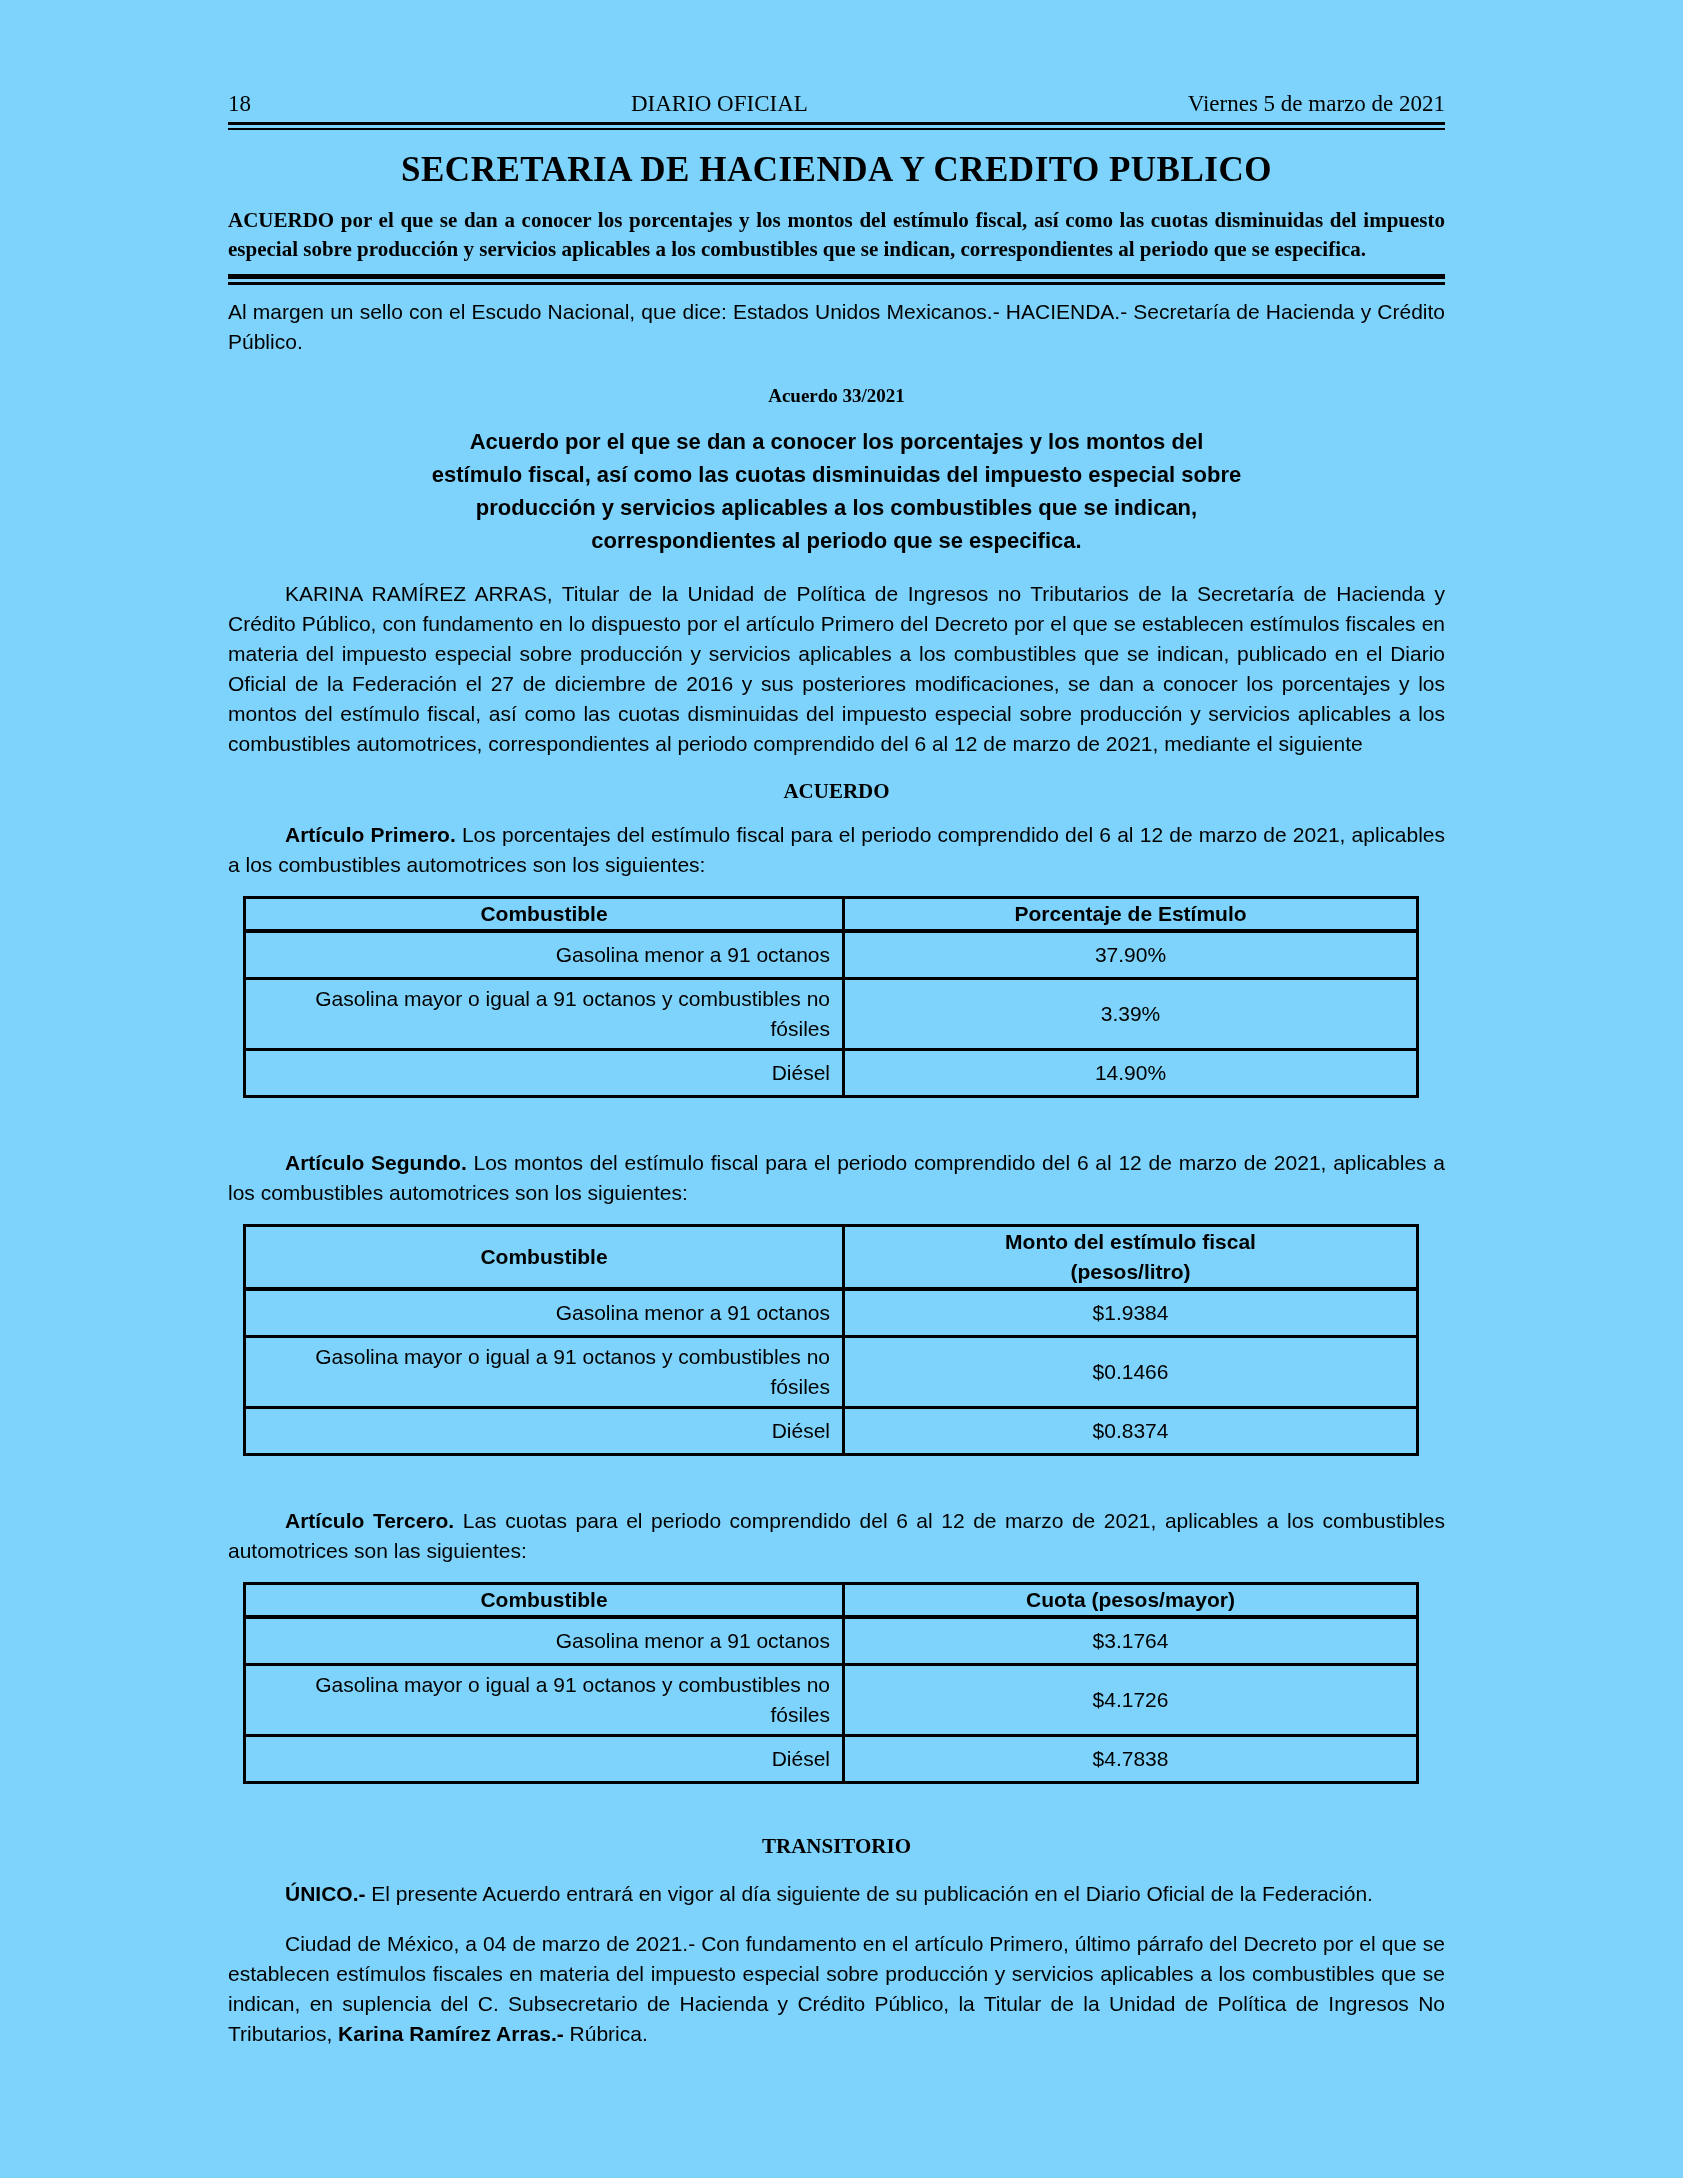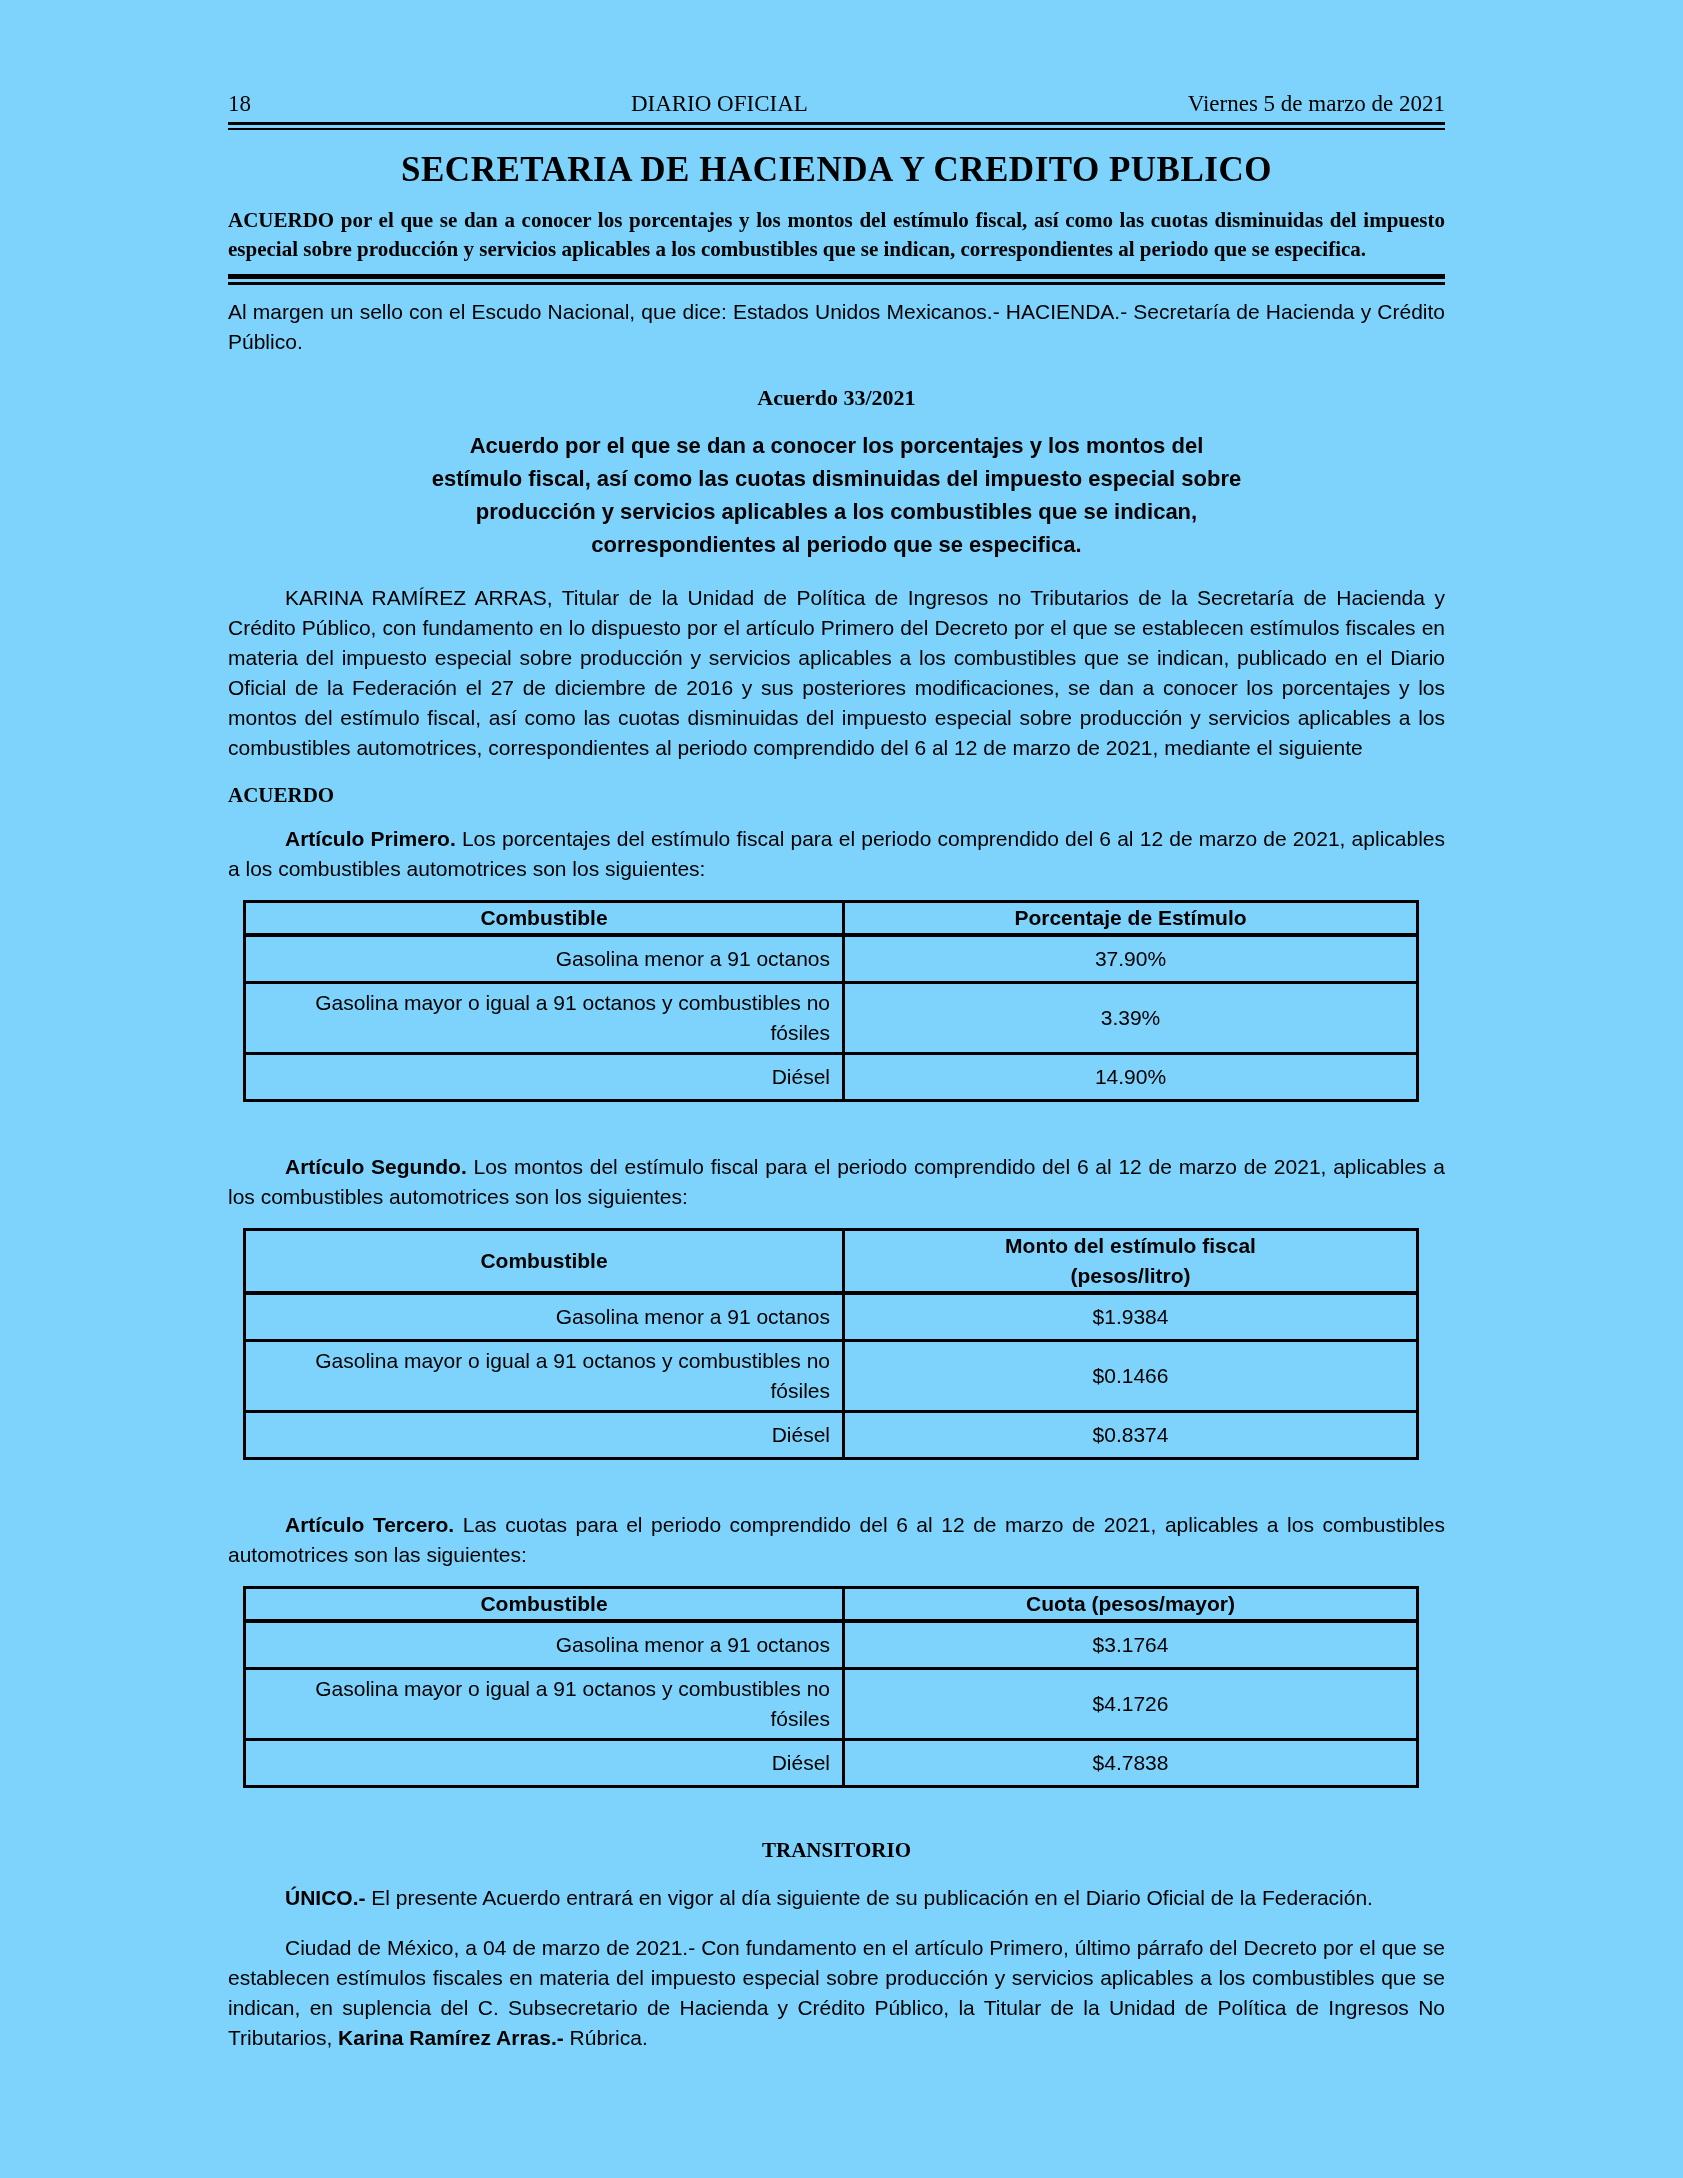--- a/index.html
+++ b/index.html
@@ -61,21 +61,21 @@
   .margin-note {
     font-size: 21px;
     line-height: 30px;
     text-align: justify;
     margin: 0 0 28px 0;
   }
 
   .acuerdo-number {
     font-family: "Liberation Serif", serif;
     font-weight: bold;
-    font-size: 22px;
+    font-size: 19px;
     text-align: center;
     margin: 0 0 18px 0;
   }
 
   .acuerdo-title {
     font-weight: bold;
     font-size: 22px;
     line-height: 33px;
     text-align: center;
     max-width: 822px;
@@ -88,21 +88,21 @@
     text-align: justify;
     text-indent: 57px;
     margin: 0 0 20px 0;
   }
   .body-par.no-bottom { margin-bottom: 16px; }
 
   .serif-heading {
     font-family: "Liberation Serif", serif;
     font-weight: bold;
     font-size: 21px;
-    text-align: left;
+    text-align: center;
     margin: 6px 0 16px 0;
   }
 
   .lead-bold { font-weight: bold; }
 
   
   table.tbl {
     border-collapse: collapse;
     table-layout: fixed;
     width: 1173px;

